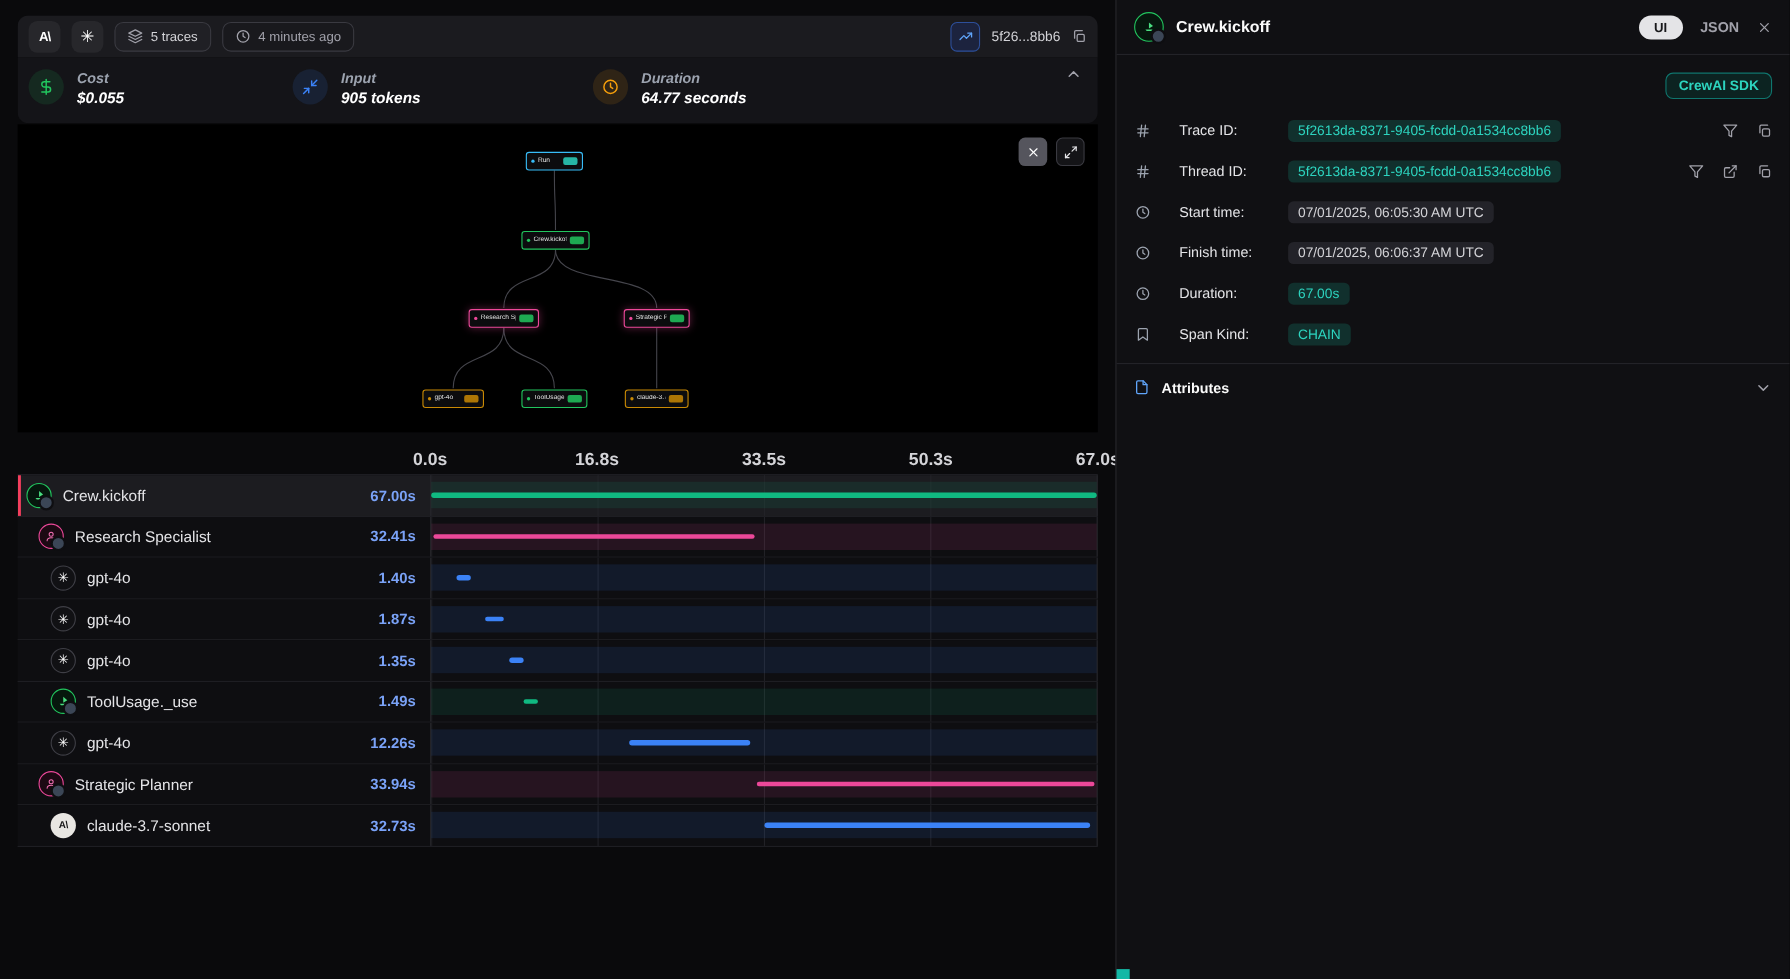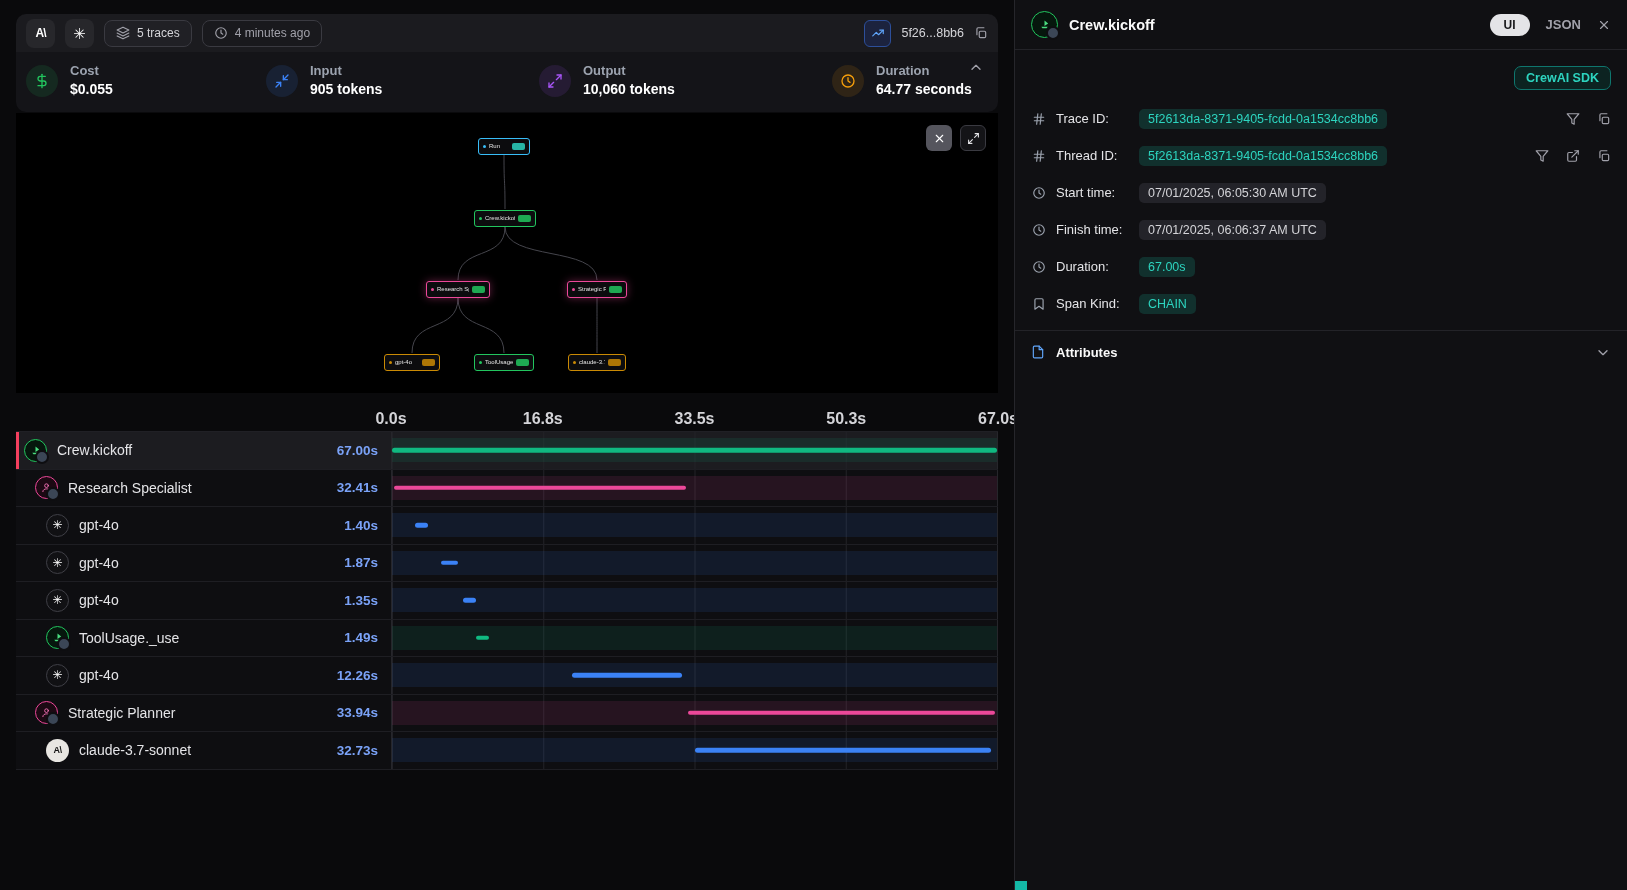--- a/index.html
+++ b/index.html
@@ -16,21 +16,21 @@
   .g-openai { font-size:15px; line-height:1; }
   .chip { display:flex; align-items:center; gap:7px; height:27px; padding:0 11px; border:1px solid #3a3a41; border-radius:8px; background:#202025; color:#d4d4d8; font-size:12px; }
   .chip.ghost { color:#a1a1aa; background:#19191d; }
   .cicon { display:flex; color:#a1a1aa; }
   .tb-right { margin-left:auto; display:flex; align-items:center; gap:10px; }
   .trend-btn { width:27px; height:27px; border-radius:6px; border:1px solid #2d4f9a; background:rgba(30,64,175,.22); color:#60a5fa; display:flex; align-items:center; justify-content:center; }
   .trace-id { font-size:12.5px; color:#d4d4d8; }
   .copy-sm { display:flex; color:#a1a1aa; }
 
   .stats { background:#141418; display:flex; align-items:center; padding:11px 0 15px; position:relative; }
-  .stat { display:flex; align-items:flex-end; gap:12px; }
+  .stat { display:flex; align-items:flex-start; gap:12px;font-style:italic; }
   .stats .stat:nth-child(1){ width:250px; padding-left:10px; }
   .stats .stat:nth-child(2){ width:273px; }
   .stats .stat:nth-child(3){ width:293px; }
   .stats .stat:nth-child(4){ flex:1; }
   .stat-icon { width:32px; height:32px; border-radius:50%; display:flex; align-items:center; justify-content:center; flex-shrink:0; }
   .stat-label { font-size:13px; color:#9ca3af; font-weight:700; }
   .stat-value { font-size:14px; color:#fff; font-weight:700; margin-top:3px; }
   .collapse-btn { position:absolute; right:14px; top:8px; color:#a1a1aa; cursor:pointer; display:flex; }
 
   .graph { margin:1px 16px 0; height:280px; background:#000; position:relative; }
@@ -72,21 +72,21 @@
   
   .right { flex:1; border-left:1px solid #26262b; background:#101013; position:relative; }
   .rp-header { display:flex; align-items:center; gap:11px; padding:11px 16px; border-bottom:1px solid #232328; }
   .rp-title { font-size:14.5px; font-weight:700; color:#fafafa; }
   .rp-tabs { margin-left:auto; display:flex; align-items:center; gap:16px; }
   .tab-ui { background:#e4e4e7; color:#18181b; font-weight:700; font-size:12px; padding:4px 14px; border-radius:999px; cursor:pointer; }
   .tab-json { color:#a1a1aa; font-size:13px; font-weight:700; cursor:pointer; }
   .rp-close { color:#a1a1aa; display:flex; cursor:pointer; }
   .sdk-row { display:flex; justify-content:flex-end; padding:16px 16px 10px; }
   .sdk-badge { color:#2dd4bf; border:1px solid #0f766e; background:#0c2321; font-size:12.5px; font-weight:700; padding:4px 11px; border-radius:7px; cursor:pointer; }
-  .frow { display:flex; align-items:center; padding:0 16px; min-height:37px; gap:9px;justify-content:flex-end; }
+  .frow { display:flex; align-items:center; padding:0 16px; min-height:37px; gap:25px;justify-content:flex-end; }
   .ficon { width:16px; color:#9ca3af; display:flex; justify-content:center; flex-shrink:0; }
   .flabel { font-size:13px; color:#e4e4e7; min-width:74px; }
   .fvalue { font-size:12.5px; padding:3px 9px; border-radius:5px; }
   .fvalue.teal { color:#2dd4bf; background:#11302d; }
   .fvalue.gray { color:#d4d4d8; background:#232329; }
   .facts { margin-left:auto; display:flex; gap:17px; color:#a1a1aa; }
   .fact { display:flex; cursor:pointer; }
   .attr-row { display:flex; align-items:center; gap:11px; padding:13px 16px; border-top:1px solid #232328; margin-top:8px; cursor:pointer; }
   .attr-icon { display:flex; color:#60a5fa; }
   .attr-label { font-size:13px; font-weight:700; color:#fafafa; }
@@ -167,34 +167,20 @@
               <svg viewBox="0 0 24 24" fill="none" stroke="currentColor" stroke-width="2" stroke-linecap="round" stroke-linejoin="round">
                 <polyline points="4 14 10 14 10 20"></polyline>
                 <polyline points="20 10 14 10 14 4"></polyline>
                 <line x1="14" y1="10" x2="21" y2="3"></line>
                 <line x1="3" y1="21" x2="10" y2="14"></line>
               </svg>
             </div>
             <div>
               <div class="stat-label">Input</div>
               <div class="stat-value">905 tokens</div>
-            </div>
-          </div>
-          <div class="stat">
-            <div class="stat-icon" style="background:#a855f71f;color:#a855f7">
-              <svg viewBox="0 0 24 24" fill="none" stroke="currentColor" stroke-width="2" stroke-linecap="round" stroke-linejoin="round">
-                <polyline points="15 3 21 3 21 9"></polyline>
-                <polyline points="9 21 3 21 3 15"></polyline>
-                <line x1="21" y1="3" x2="14" y2="10"></line>
-                <line x1="3" y1="21" x2="10" y2="14"></line>
-              </svg>
-            </div>
-            <div>
-              <div class="stat-label">Output</div>
-              <div class="stat-value">10,060 tokens</div>
             </div>
           </div>
           <div class="stat">
             <div class="stat-icon" style="background:#f59e0b1f;color:#f59e0b">
               <svg viewBox="0 0 24 24" fill="none" stroke="currentColor" stroke-width="2" stroke-linecap="round" stroke-linejoin="round">
                 <circle cx="12" cy="12" r="9"></circle>
                 <polyline points="12 7 12 12 15 14"></polyline>
               </svg>
             </div>
             <div>

